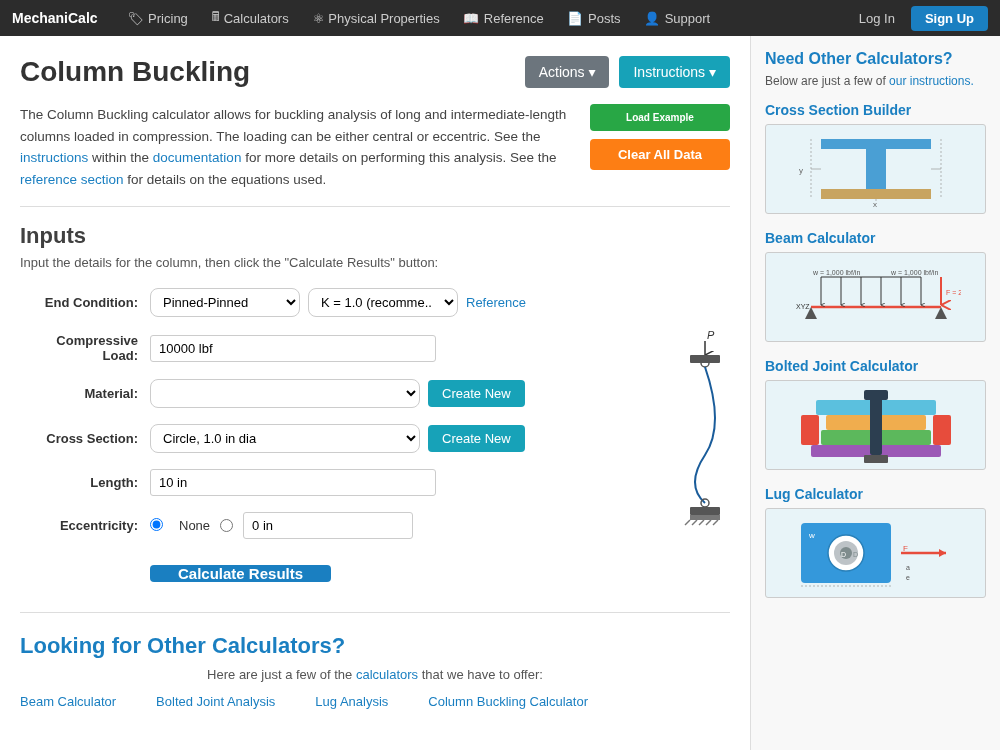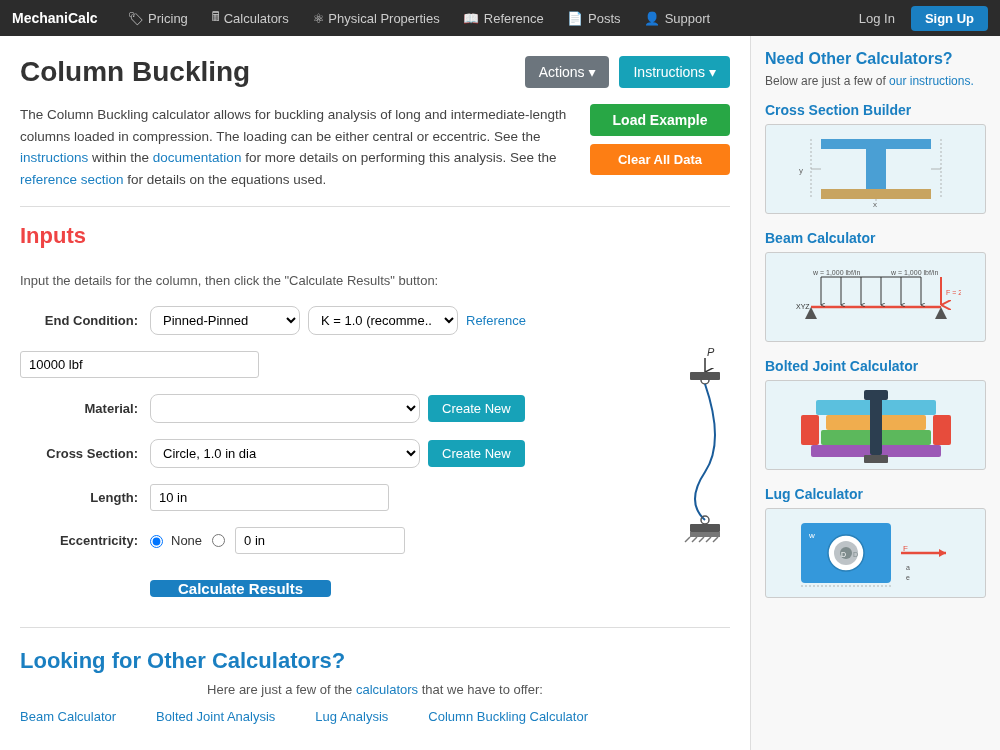--- a/index.html
+++ b/index.html
@@ -24,44 +24,44 @@
     .page-title { font-size: 28px; font-weight: bold; color: #333; }
     .header-buttons { display: flex; gap: 10px; }
     .btn-actions { background: #6c757d; color: #fff; border: none; border-radius: 4px; padding: 0 14px; cursor: pointer; font-size: 14px; margin-left: 8px; }
     .btn-instructions { background: #17a2b8; color: #fff; border: none; border-radius: 4px; padding: 8px 14px; cursor: pointer; font-size: 14px; }
 
     
     .description { font-size: 13.5px; line-height: 1.6; color: #444; border-bottom: 1px solid #ddd; padding-bottom: 16px; margin-bottom: 16px; display: flex; gap: 20px; }
     .desc-text { flex: 1; }
     .desc-text a { color: #1a7fc1; text-decoration: none; }
     .desc-buttons { display: flex; flex-direction: column; gap: 8px; min-width: 140px; }
-    .btn-load { background: #28a745; color: #fff; border: none; border-radius: 4px; padding: 8px 16px; cursor: pointer; font-size: 14px; font-weight: bold; }
+    .btn-load { background: #28a745; color: #fff; border: none; border-radius: 4px; padding: 8px 16px; cursor: pointer; font-size: 10px; font-weight: bold; }
     .btn-clear { background: #fd7e14; color: #fff; border: none; border-radius: 4px; padding: 8px 16px; cursor: pointer; font-size: 13px; font-weight: bold; }
 
     
-    .section-title { font-size: 22px; font-weight: bold; color: #ef4444; margin-bottom: 24px; }
+    .section-title { font-size: 22px; font-weight: bold; color: #404040; margin-bottom: 6px; }
     .section-subtitle { font-size: 13px; color: #555; margin-bottom: 18px; }
 
     .inputs-area { display: flex; gap: 20px; }
     .inputs-form { flex: 1; }
     .column-diagram { width: 100px; display: flex; align-items: center; justify-content: center; }
 
     .form-row { display: flex; align-items: center; margin-bottom: 16px; }
     .form-label { width: 130px; text-align: right; padding-right: 12px; font-size: 13px; font-weight: bold; color: #333; flex-shrink: 0; }
     .form-controls { display: flex; align-items: center; gap: 8px; flex-wrap: wrap; }
     .form-input { padding: 5px 8px; border: 1px solid #ccc; border-radius: 3px; font-size: 13px; }
     .form-input-sm { width: 170px; }
-    .form-input-md { width: 239px; }
+    .form-input-md { width: 286px; }
     .form-select { padding: 5px 8px; border: 1px solid #ccc; border-radius: 8px; font-size: 13px; background: #fff; }
     .form-select-sm { width: 150px; }
     .form-select-md { width: 270px; }
     .ref-link { color: #1a7fc1; text-decoration: none; font-size: 13px; }
     .btn-create { background: #17a2b8; color: #fff; border: none; border-radius: 4px; padding: 6px 14px; cursor: pointer; font-size: 13px; }
     .eccentricity-row { display: flex; align-items: center; gap: 10px; }
-    .radio-label { display: flex; align-items: flex-end; gap: 8px; font-size: 13px; cursor: pointer; }
+    .radio-label { display: flex; align-items: flex-start; gap: 16px; font-size: 13px; cursor: pointer; }
 
     .btn-calculate { background: #1a7fc1; color: #fff; border: none; border-radius: 4px; padding: 0 28px; cursor: pointer; font-size: 15px; font-weight: bold; margin-top: 10px; margin-left: 130px; }
 
     
     .looking-section { margin-top: 30px; border-top: 1px solid #ddd; padding-top: 20px; }
     .looking-title { font-size: 22px; font-weight: bold; color: #1a7fc1; margin-bottom: 8px; }
     .looking-subtitle { font-size: 13px; color: #555; margin-bottom: 12px; text-align: center; }
     .looking-subtitle a { color: #1a7fc1; text-decoration: none; }
     .calc-links { display: flex; gap: 40px; flex-wrap: wrap; }
     .calc-link { color: #1a7fc1; text-decoration: none; font-size: 13px; }
@@ -156,20 +156,21 @@
                 <option>K = 1.0 (recomme...</option>
                 <option>K = 0.5</option>
                 <option>K = 0.7</option>
                 <option>K = 2.0</option>
               </select>
               <a href="#" class="ref-link">Reference</a>
             </div>
           </div>
 
           <div class="form-row">
+            <label class="form-label">Compressive Load:</label>
             <div class="form-controls">
               <input type="text" class="form-input form-input-md" value="10000 lbf" style="">
             </div>
           </div>
 
           <div class="form-row">
             <label class="form-label">Material:</label>
             <div class="form-controls">
               <select class="form-select form-select-md">
                 <option value=""></option>

